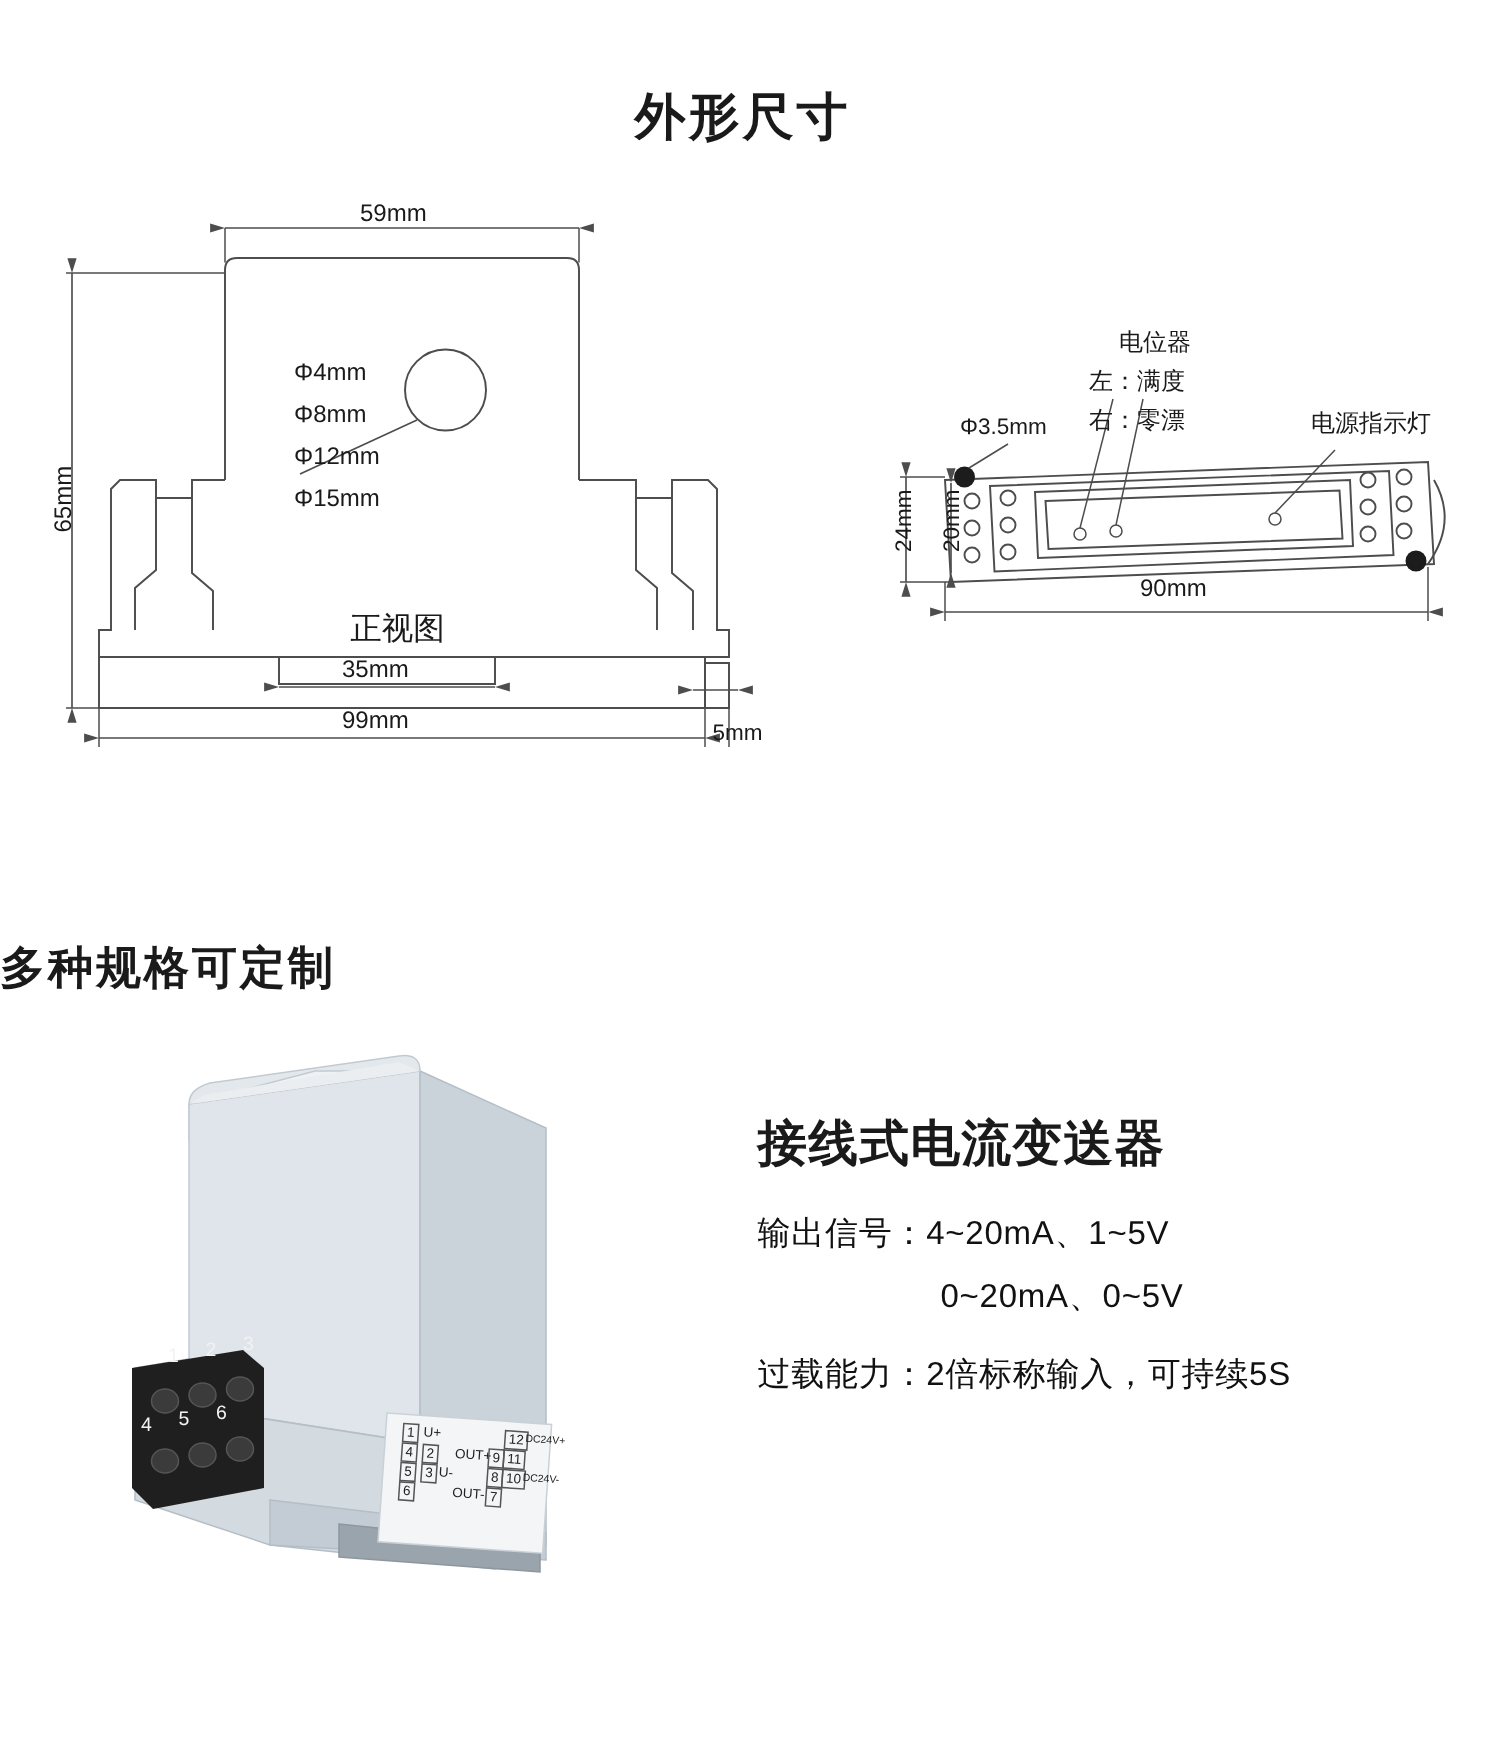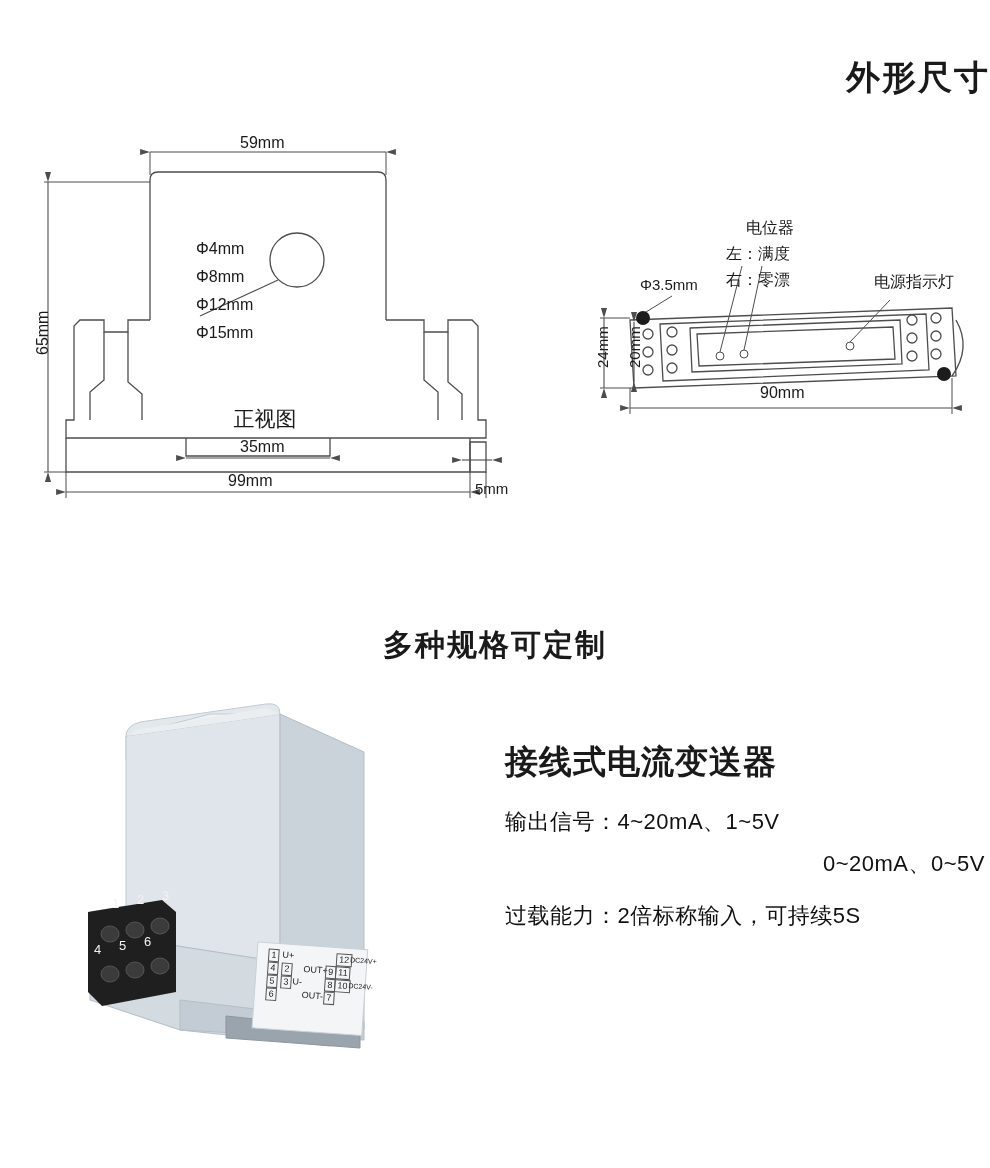--- a/index.html
+++ b/index.html
@@ -19,21 +19,21 @@
     position: relative;
     width: 990px;
     height: 1168px;
   }
   
   .title-dim {
     position: absolute;
     top: 55px;
     left: 0;
     width: 990px;
-    text-align: right;
+    text-align: center;
     font-size: 34px;
     font-weight: bold;
     letter-spacing: 2px;
     color: #1a1a1a;
   }
   .dim-area {
     position: absolute;
     top: 120px;
     left: 0;
     width: 990px;
@@ -52,21 +52,21 @@
     text-align: center;
     font-size: 21px;
     color: #1a1a1a;
   }
   
   .title-custom {
     position: absolute;
     top: 625px;
     left: 0;
     width: 990px;
-    text-align: center;
+    text-align: left;
     font-size: 30px;
     font-weight: bold;
     letter-spacing: 2px;
   }
   .product-photo {
     position: absolute;
     left: 30px;
     top: 700px;
     width: 460px;
     height: 420px;
@@ -85,21 +85,20 @@
   }
   .spec-line {
     font-size: 22px;
     margin-bottom: 22px;
     letter-spacing: 0.5px;
     color: #111;
   }
   .spec-line.indent {
     padding-left: 122px;
     margin-top: -10px;
-    text-align: right;
   }
   
   .lbl {
     position: absolute;
     font-size: 15px;
     color: #1a1a1a;
     white-space: nowrap;
   }
   .lbl.big { font-size: 16px; }
   .vert {
@@ -219,21 +218,21 @@
 
     <div class="lbl big" style="left:240px; top:14px;">59mm</div>
 
     <div class="lbl big vert" style="left:34px; top:235px;">65mm</div>
 
     <div class="lbl big" style="left:196px; top:120px;">Φ4mm</div>
     <div class="lbl big" style="left:196px; top:148px;">Φ8mm</div>
     <div class="lbl big" style="left:196px; top:176px;">Φ12mm</div>
     <div class="lbl big" style="left:196px; top:204px;">Φ15mm</div>
 
-    <div class="lbl big" style="left:240px; top:318px;">35mm</div>
+    <div class="lbl big" style="left:228px; top:318px;">35mm</div>
     <div class="lbl big" style="left:228px; top:352px;">99mm</div>
     <div class="lbl" style="left:462px; top:360px;margin-left:13px;">5mm</div>
 
     <div class="lbl" style="left:640px; top:156px;">Φ3.5mm</div>
 
     <div class="lbl vert" style="left:594px; top:248px;">24mm</div>
     <div class="lbl vert" style="left:626px; top:248px;">20mm</div>
 
     <div class="lbl big" style="left:760px; top:264px;">90mm</div>
 

